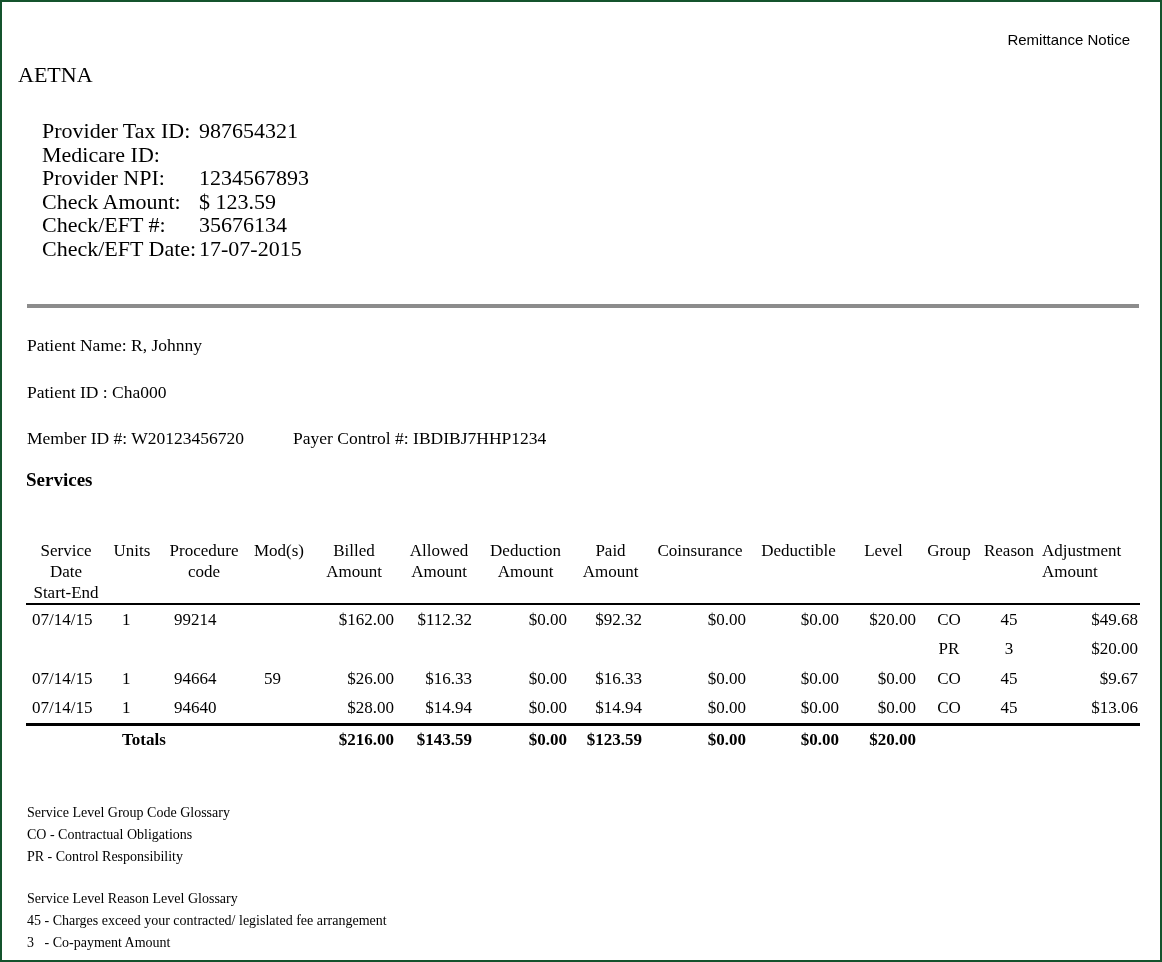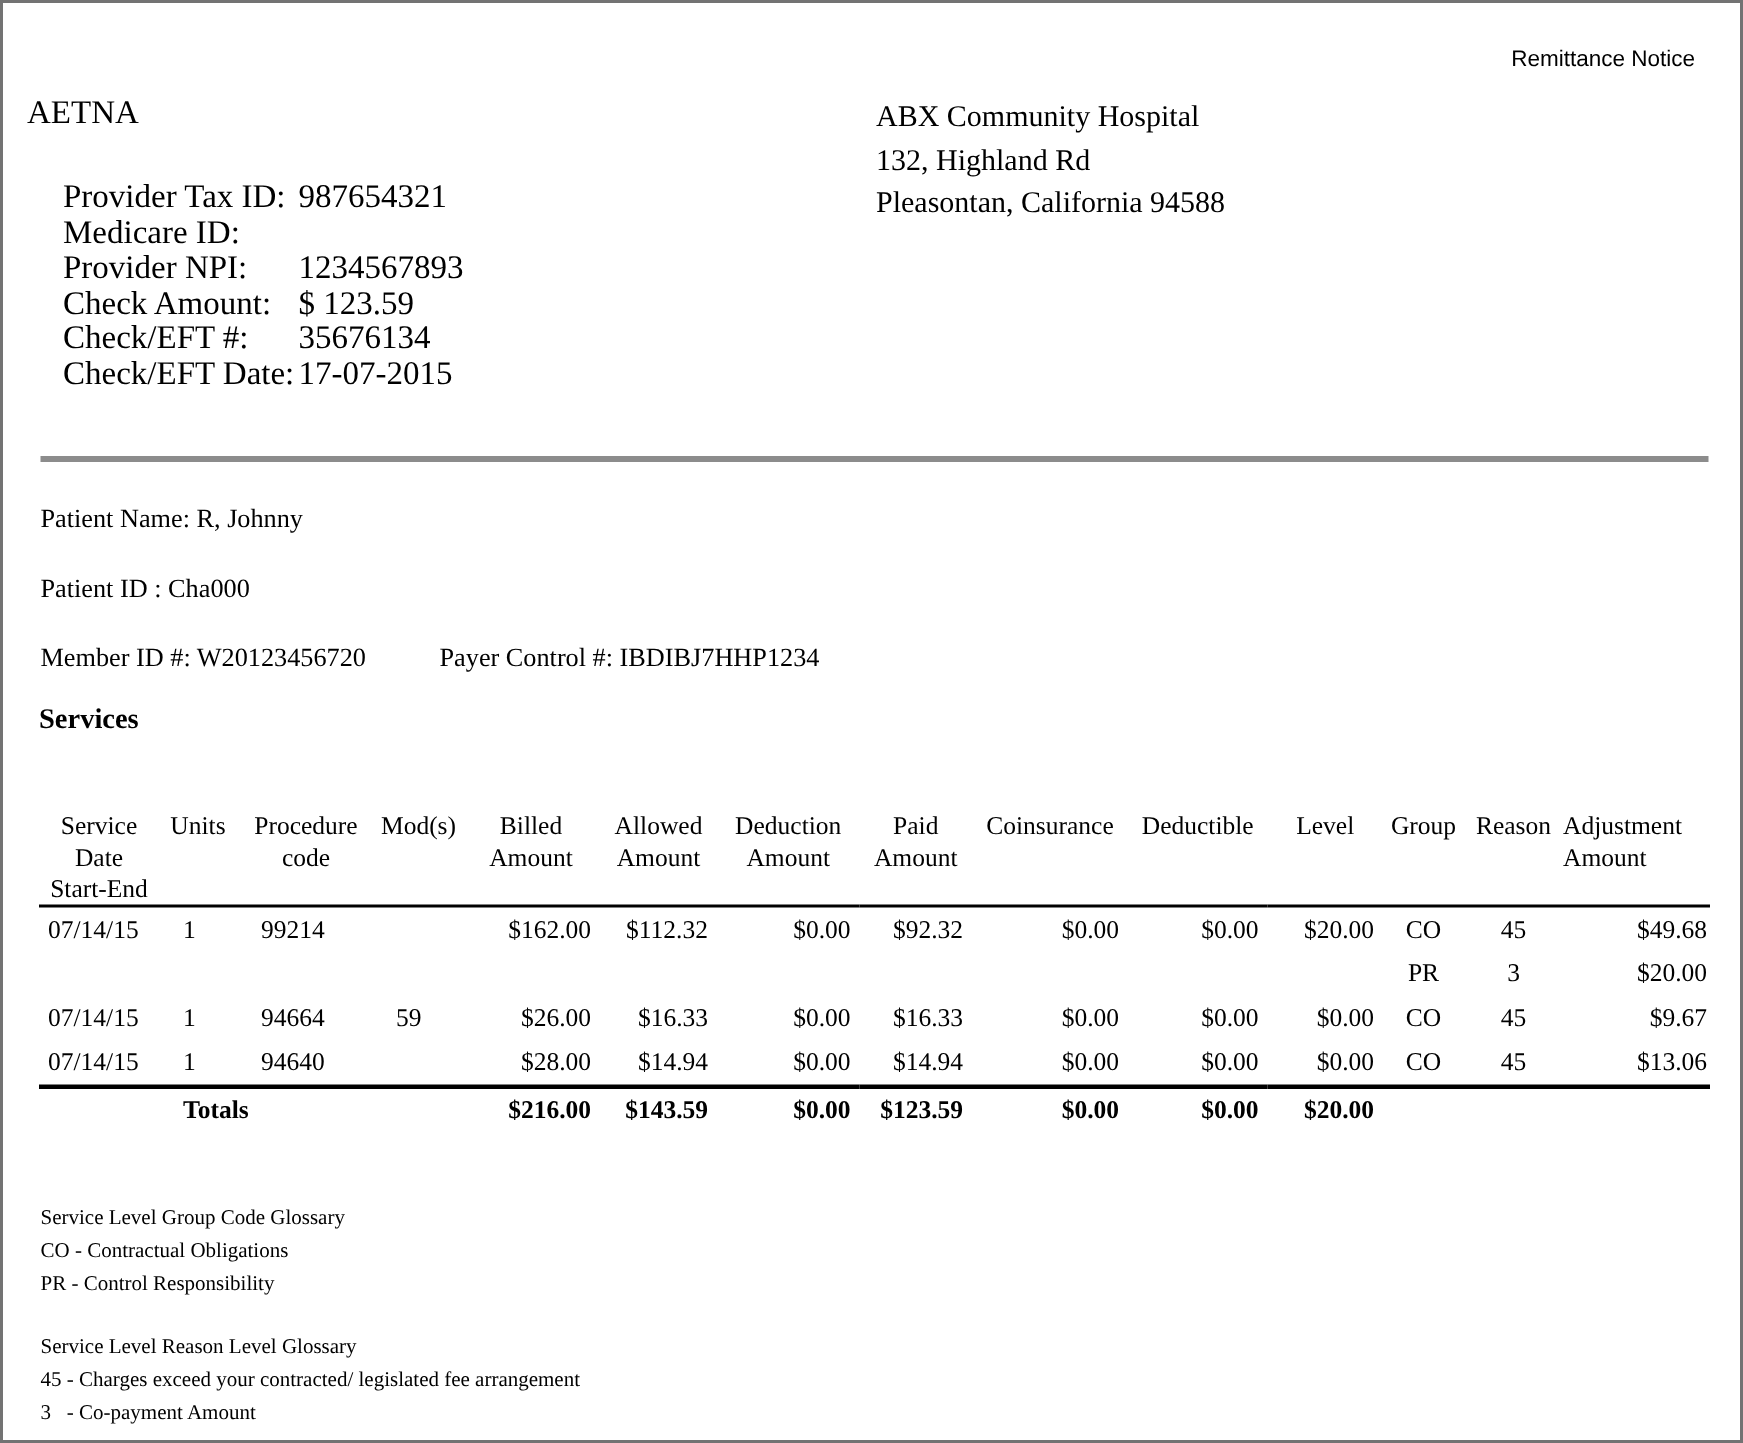--- a/index.html
+++ b/index.html
@@ -1,18 +1,18 @@
 <!DOCTYPE html>
 <html><head>
 <meta charset="utf-8">
 <style>
   * { margin:0; padding:0; box-sizing:border-box; }
   html,body { width:1162px; height:962px; background:#fff; }
   body { font-family:"Liberation Serif", serif; color:#000; position:relative; }
-  .page { position:absolute; left:0; top:0; width:1162px; height:962px; border:2px solid #737373; background:#fff; }
+  .page { position:absolute; left:0; top:0; width:1162px; height:962px; border:2px solid #14532d; background:#fff; }
 
   .doc-label { position:absolute; top:29px; right:30px; font-family:"Liberation Sans", sans-serif; font-size:15px; }
 
   .payer-name { position:absolute; top:60px; left:16px; font-size:22px; }
 
   .provider-fields { position:absolute; top:117px; left:40px; font-size:22px; line-height:23.5px; }
   .kv-row { display:flex; }
   .kv-label { display:inline-block; width:157px; }
   .kv-value { display:inline-block; }
 
@@ -90,25 +90,20 @@
       <div class="kv-row">
         <span class="kv-label">Check/EFT #:</span>
         <span class="kv-value">35676134</span>
       </div>
       <div class="kv-row">
         <span class="kv-label">Check/EFT Date:</span>
         <span class="kv-value">17-07-2015</span>
       </div>
     </div>
 
-  <div class="payee-block">
-    <div>ABX Community Hospital</div>
-    <div>132, Highland Rd</div>
-    <div>Pleasontan, California 94588</div>
-  </div>
 
   <div class="divider"></div>
 
   <div class="patient-line patient-name-line">
     <span>Patient Name:</span>
     <span>R, Johnny</span>
   </div>
 
   <div class="patient-line patient-id-line">
     <span>Patient ID :</span>

